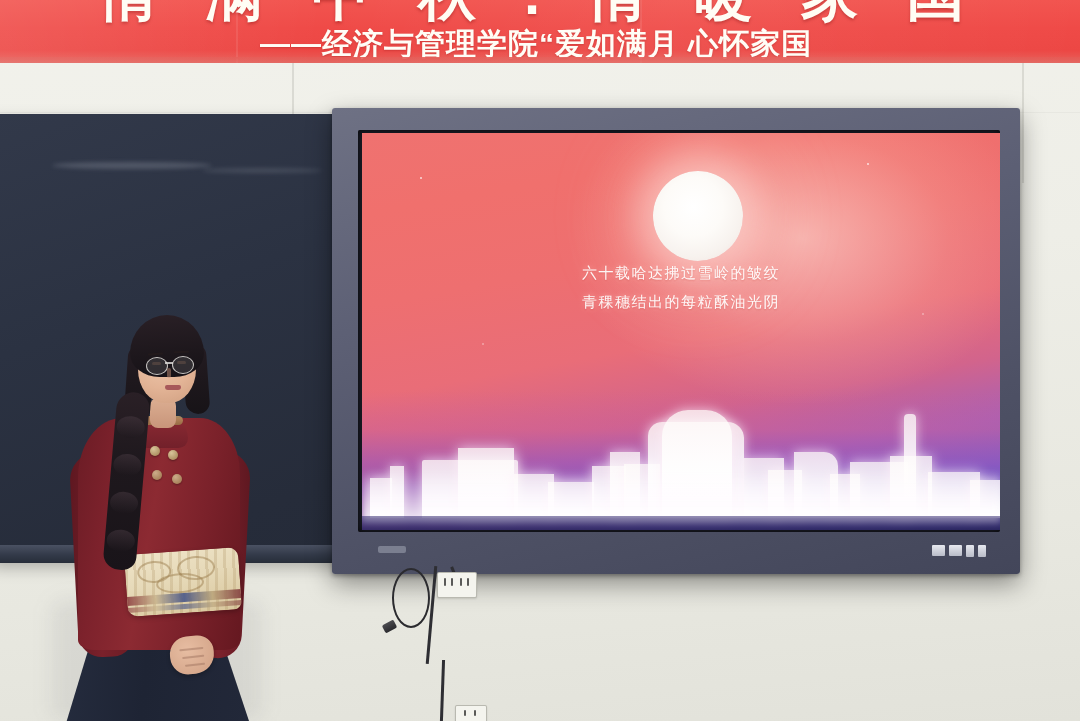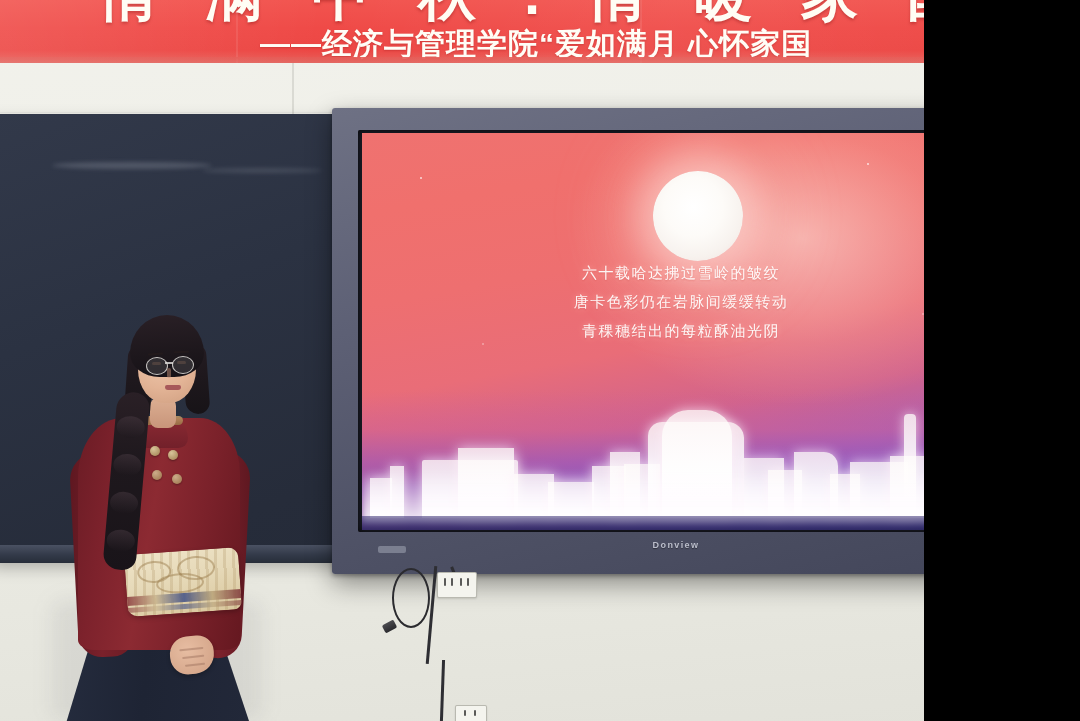--- a/index.html
+++ b/index.html
@@ -7,25 +7,24 @@
     margin: 0;
     padding: 0;
     background: #000;
   }
   body {
     font-family: "Liberation Sans", sans-serif;
   }
 
   #scene {
     position: relative;
-    width: 900px;
+    width: 1080px;
     height: 721px;
     overflow: hidden;
     background: #ec4899;
-    padding-left: 24px;
   }
 
   
   .wall {
     position: absolute;
     left: 0; top: 0;
     width: 1080px; height: 721px;
     background: linear-gradient(175deg, #f2f2ec 0%, #eeeee7 40%, #e8e8e0 75%, #e2e2da 100%);
   }
   .wall-seam {
@@ -480,21 +479,20 @@
 
       <div class="star" style="left:58px; top:44px;"></div>
       <div class="star" style="left:505px; top:30px;"></div>
       <div class="star" style="left:120px; top:210px; opacity:0.5;"></div>
       <div class="star" style="left:560px; top:180px; opacity:0.5;"></div>
 
       <div class="slide-moon"></div>
 
       <div class="slide-poem">
         <div class="poem-line">六十载哈达拂过雪岭的皱纹</div>
-        <div class="poem-line">唐卡色彩仍在岩脉间缓缓转动</div>
         <div class="poem-line">青稞穗结出的每粒酥油光阴</div>
       </div>
 
       <div class="skyline-band">
         <div class="skyline-haze"></div>
 
         <div class="bldg" style="left:8px;   width:22px;  height:40px;"></div>
         <div class="bldg" style="left:28px;  width:14px;  height:52px;"></div>
         <div class="bldg" style="left:60px;  width:96px;  height:58px; border-radius:2px 2px 0 0;"></div>
         <div class="bldg" style="left:96px;  width:56px;  height:70px;"></div>
@@ -514,21 +512,20 @@
         <div class="bldg" style="left:528px; width:42px;  height:62px;"></div>
         <div class="bldg" style="left:566px; width:52px;  height:46px;"></div>
         <div class="bldg" style="left:608px; width:30px;  height:38px;"></div>
 
         <div class="skyline-glow"></div>
         <div class="slide-floor"></div>
       </div>
     </div>
 
     <div class="display-logo-dot"></div>
-    <div class="display-brand">Donview</div>
     <div class="display-ports">
       <span class="port"></span>
       <span class="port"></span>
       <span class="port small"></span>
       <span class="port small"></span>
     </div>
   </div>
 
   <div>
     <div class="soft-shadow" style="left:52px; top:600px; width:210px; height:120px;"></div>

